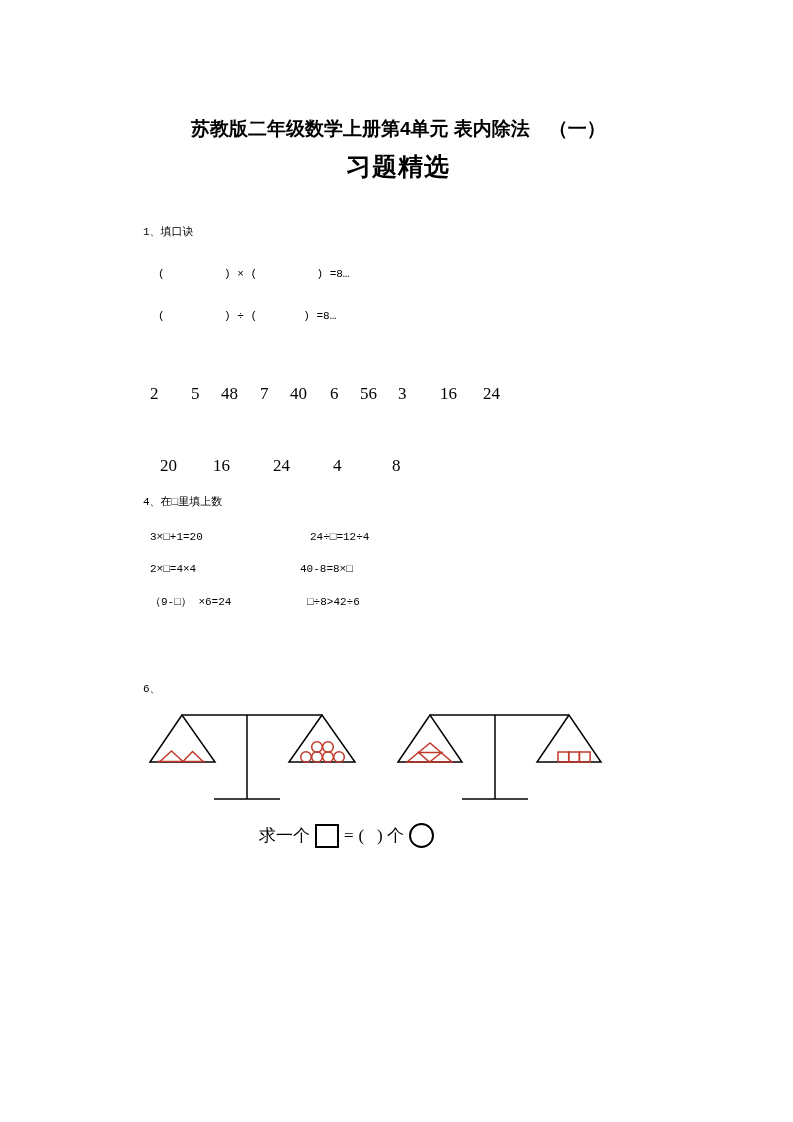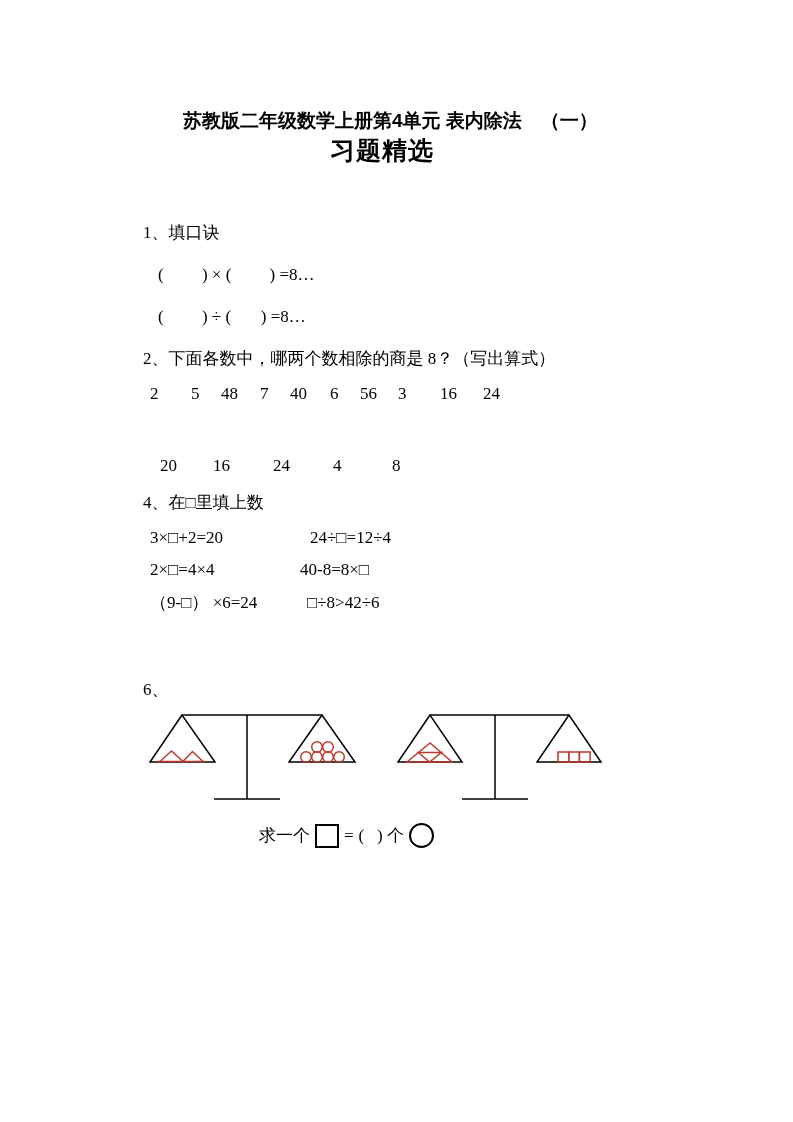--- a/index.html
+++ b/index.html
@@ -2,30 +2,30 @@
 <html style="--ink: #000000; --red: #c0392b;"><head>
 <meta charset="utf-8">
 <style>
   html,body{margin:0;padding:0;background:#ffffff;}
   .page{
     position:relative;width:793px;height:1122px;background:#ffffff;
     color:#000;font-family:"Liberation Serif","DejaVu Serif",serif;
     overflow:hidden;
   }
   .title{
-    position:absolute;left:175px;top:100px;margin:8px;
+    position:absolute;left:175px;top:100px;margin:16px;
     font-family:"Liberation Sans","DejaVu Sans",sans-serif;
     font-weight:bold;font-size:19px;line-height:25px;white-space:pre;
   }
   .subtitle{
-    position:absolute;left:330px;top:135px;margin:0;
+    position:absolute;left:330px;top:135px;margin:16px;
     font-family:"Liberation Sans","DejaVu Sans",sans-serif;
     font-weight:bold;font-size:25px;line-height:31px;letter-spacing:1px;white-space:pre;
   }
-  .line{position:absolute;font-size:17px;line-height:21px;white-space:pre;}
+  .line{position:absolute;font-size:11px;line-height:21px;white-space:pre;font-family:Liberation Mono, monospace;}
   .num-row{position:absolute;left:0;width:793px;height:21px;}
   .num{position:absolute;top:0;font-size:17px;line-height:21px;}
   .figure-svg{position:absolute;left:0;top:0;width:793px;height:1122px;pointer-events:none;}
   .figure-svg .ink{stroke:var(--ink,#000);fill:none;stroke-width:1.5;}
   .figure-svg .red{stroke:var(--red,#c0392b);fill:none;stroke-width:1.5;}
   .answer-row{
     position:absolute;left:259px;top:823px;display:flex;align-items:center;gap:5px;
     font-size:17px;line-height:21px;
   }
   .answer-row .txt{white-space:pre;text-align:right;}
@@ -37,21 +37,20 @@
 
 <div class="page">
 
   <h1 class="title">苏教版二年级数学上册第4单元 表内除法　（一）</h1>
   <h2 class="subtitle">习题精选</h2>
 
   <div class="line" style="left:143px;top:222px">1、填口诀</div>
   <div class="line" style="left:158px;top:264px">(         ) × (         ) =8…</div>
   <div class="line" style="left:158px;top:306px">(         ) ÷ (       ) =8…</div>
 
-  <div class="line" style="left:143px;top:348px">2、下面各数中，哪两个数相除的商是 8？（写出算式）</div>
   <div class="num-row" style="top:383px">
 
   <span class="num" style="left: 150px;">2</span>
       <span class="num" style="left: 191px;">5</span>
       <span class="num" style="left: 221px;">48</span>
       <span class="num" style="left: 260px;">7</span>
       <span class="num" style="left: 290px;">40</span>
       <span class="num" style="left: 330px;">6</span>
       <span class="num" style="left: 360px;">56</span>
       <span class="num" style="left: 398px;">3</span>
@@ -62,21 +61,21 @@
   <div class="num-row" style="top:455px">
 
   <span class="num" style="left: 160px;">20</span>
       <span class="num" style="left: 213px;">16</span>
       <span class="num" style="left: 273px;">24</span>
       <span class="num" style="left: 333px;">4</span>
       <span class="num" style="left: 392px;">8</span>
     </div>
 
   <div class="line" style="left:143px;top:492px">4、在□里填上数</div>
-  <div class="line" style="left:150px;top:527px">3×□+2=20</div>
+  <div class="line" style="left:150px;top:527px">3×□+1=20</div>
   <div class="line" style="left:310px;top:527px">24÷□=12÷4</div>
   <div class="line" style="left:150px;top:559px">2×□=4×4</div>
   <div class="line" style="left:300px;top:559px">40-8=8×□</div>
   <div class="line" style="left:150px;top:592px">（9-□） ×6=24</div>
   <div class="line" style="left:307px;top:592px">□÷8&gt;42÷6</div>
 
 
   <div class="line" style="left:143px;top:679px">6、</div>
 
   <svg class="figure-svg" viewBox="0 0 793 1122">

